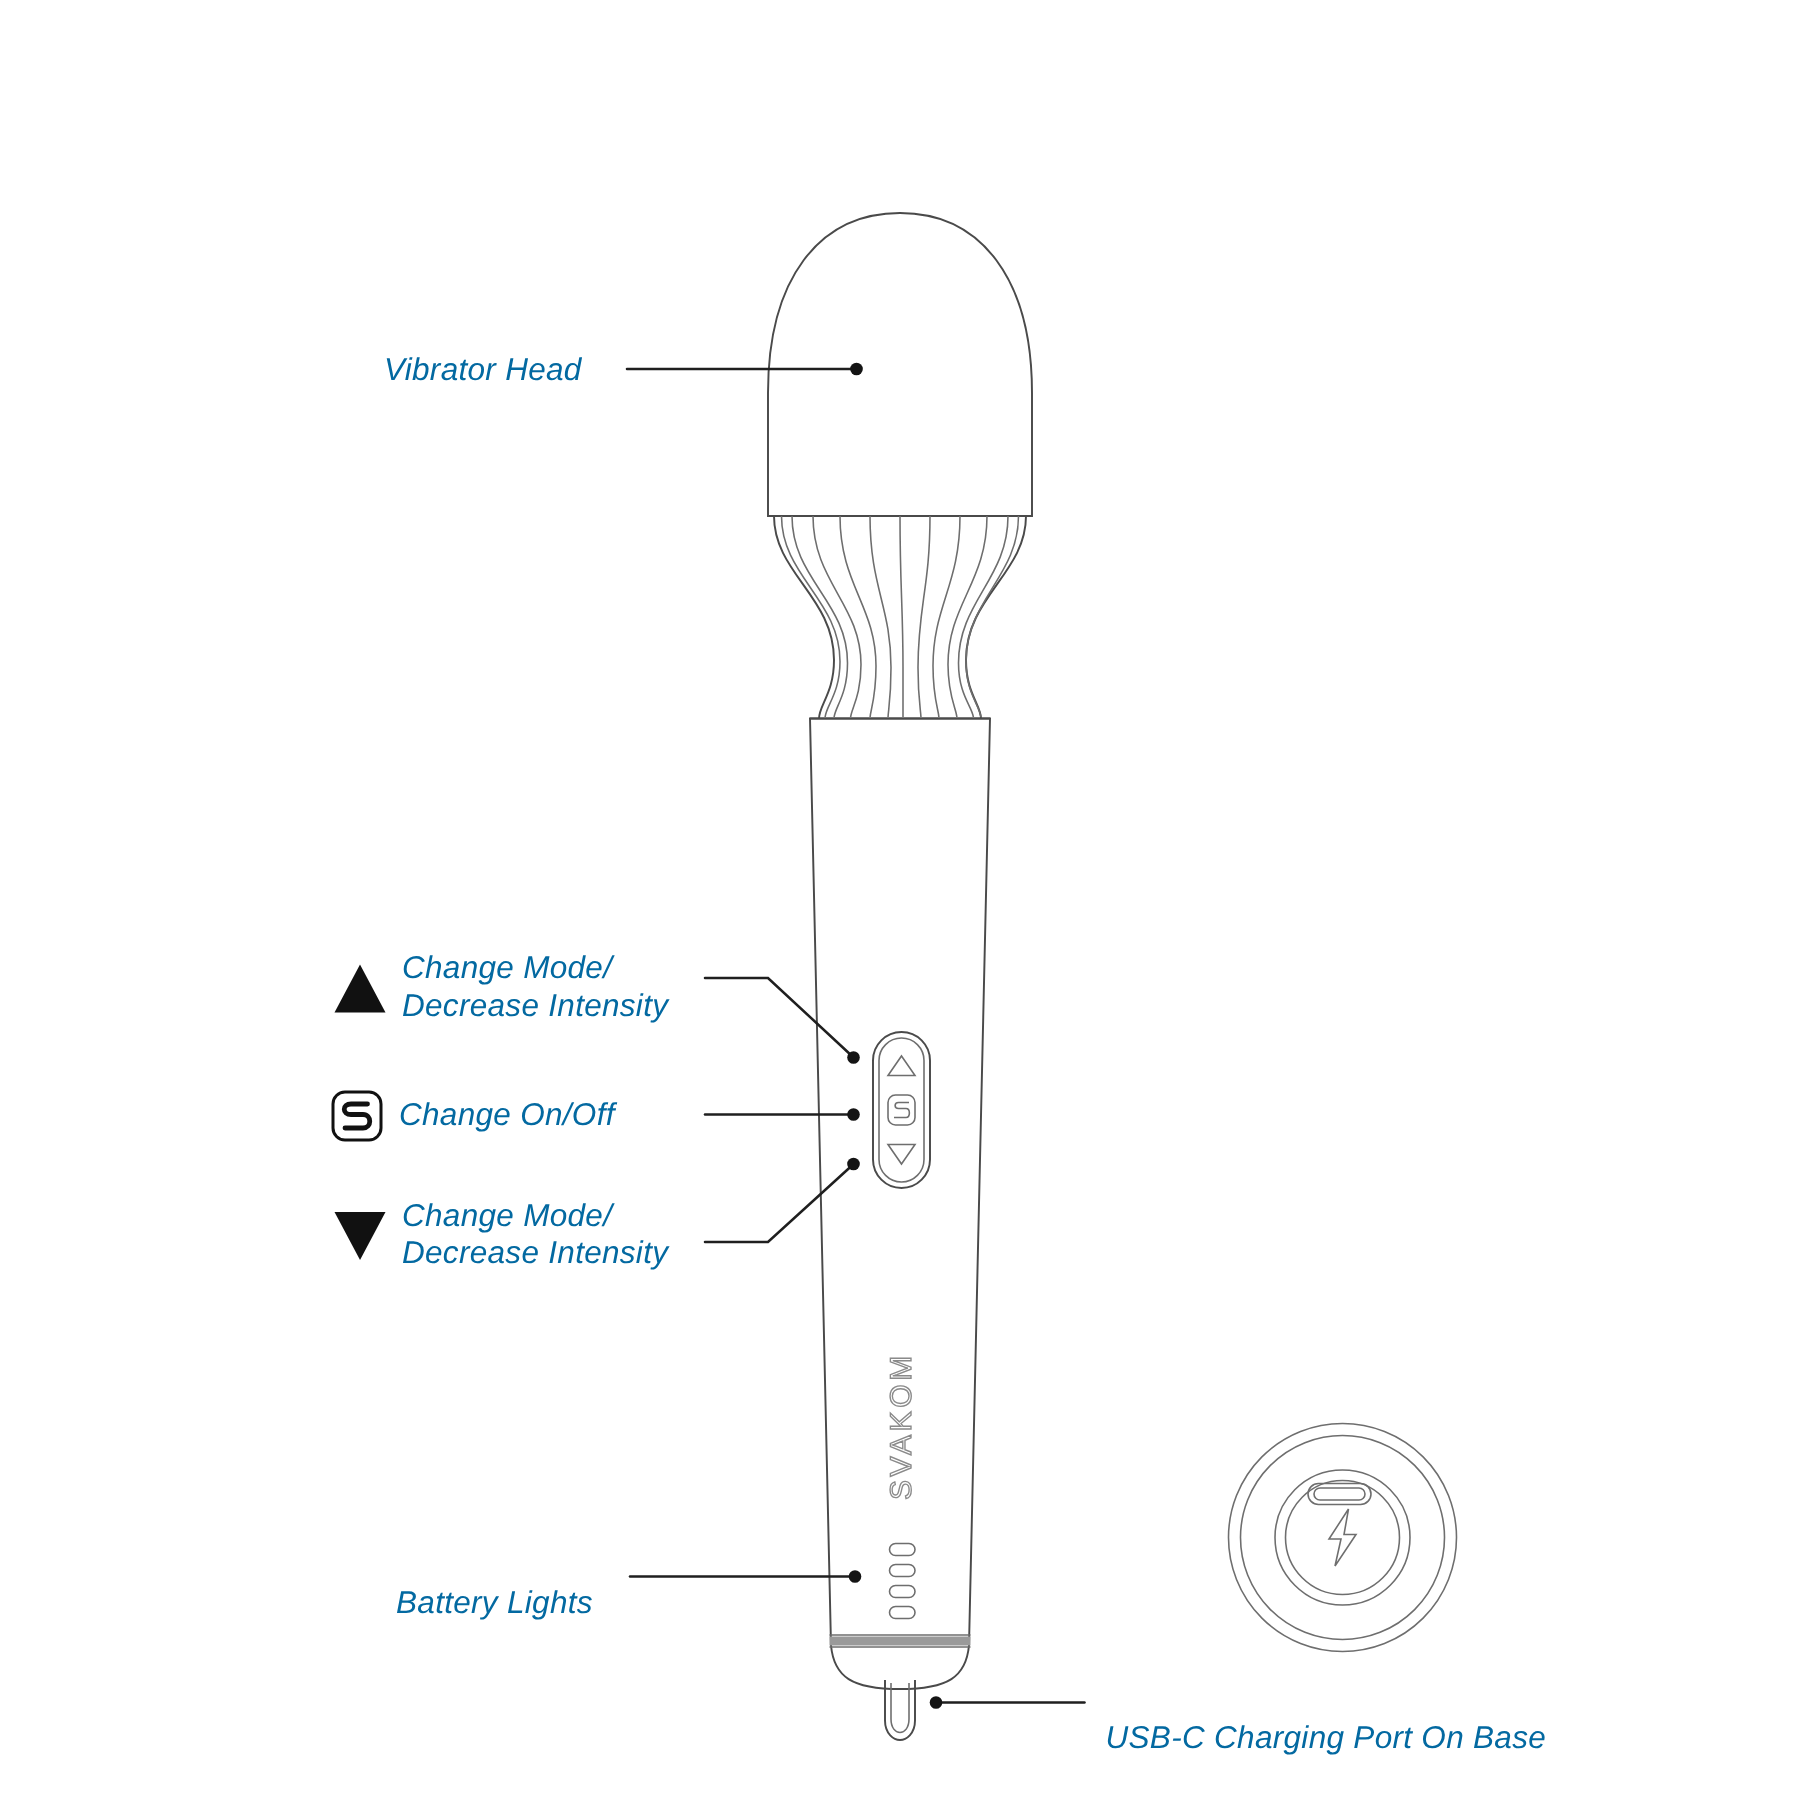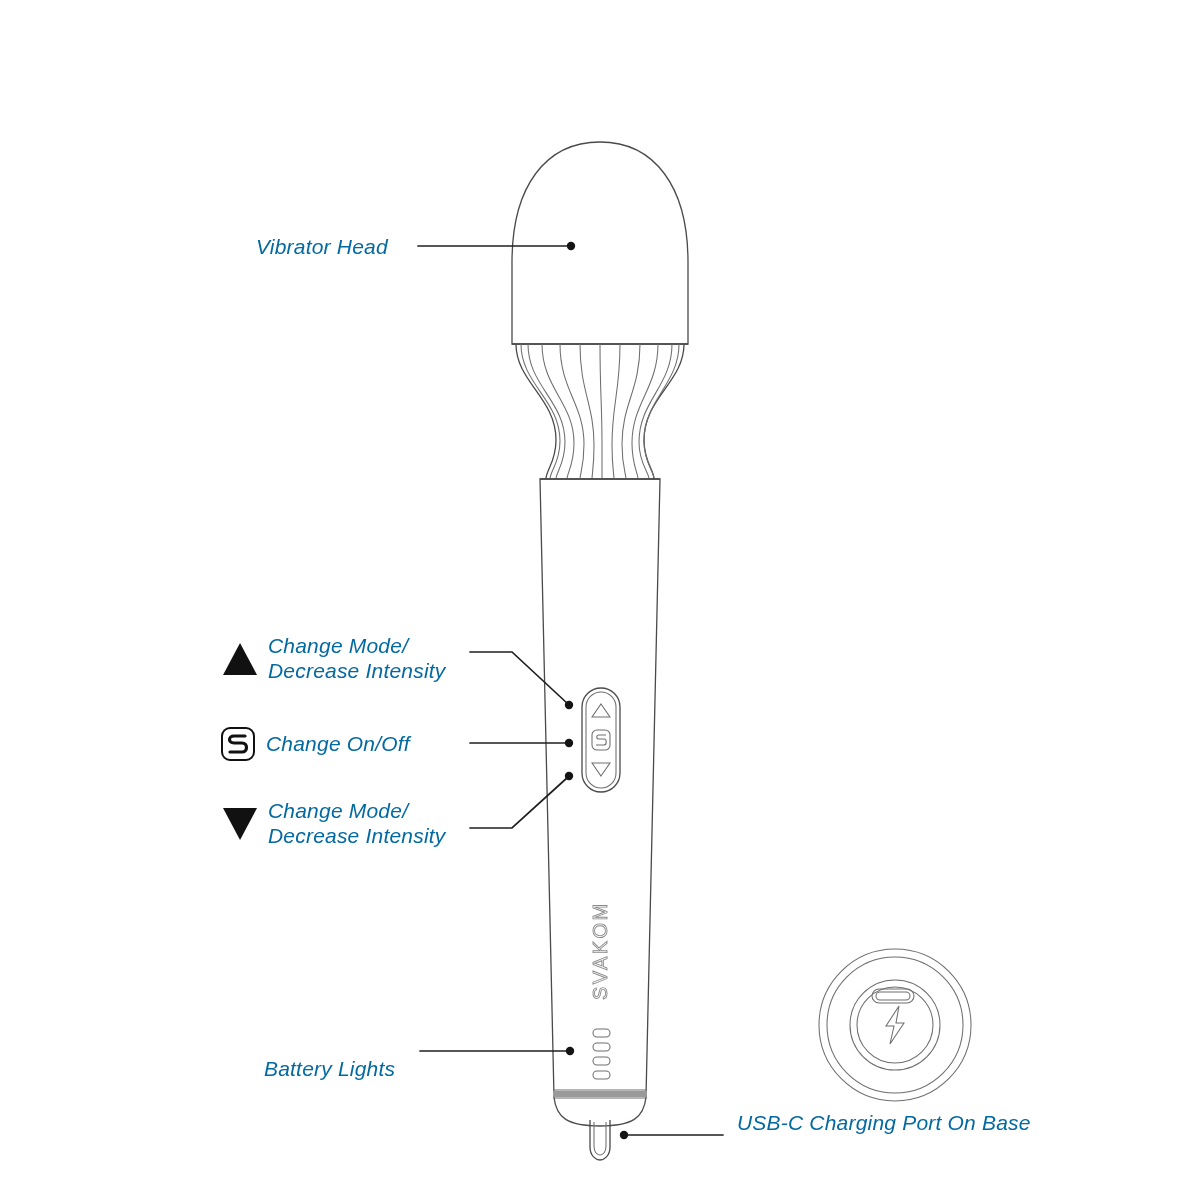--- a/index.html
+++ b/index.html
@@ -248,15 +248,15 @@
   <div class="callout-label label-right" style="left:256px; top:234px;">Vibrator Head</div>
 
   <div class="callout-label label-right label-two-line" style="left:268px; top:634px;"><span>Change Mode/</span><br><span>Decrease Intensity</span></div>
 
   <div class="callout-label label-right" style="left:266px; top:731px;">Change On/Off</div>
 
   <div class="callout-label label-right label-two-line" style="left:268px; top:799px;"><span>Change Mode/</span><br><span>Decrease Intensity</span></div>
 
   <div class="callout-label label-right" style="left:264px; top:1039px;margin-top:17px;">Battery Lights</div>
 
-  <div class="callout-label label-right" style="left:737px; top:1110px;">USB-C Charging Port On Base</div>
+  <div class="callout-label label-right" style="left:737px; top:1146px;">USB-C Charging Port On Base</div>
 
 </div>
 
 </body></html>

